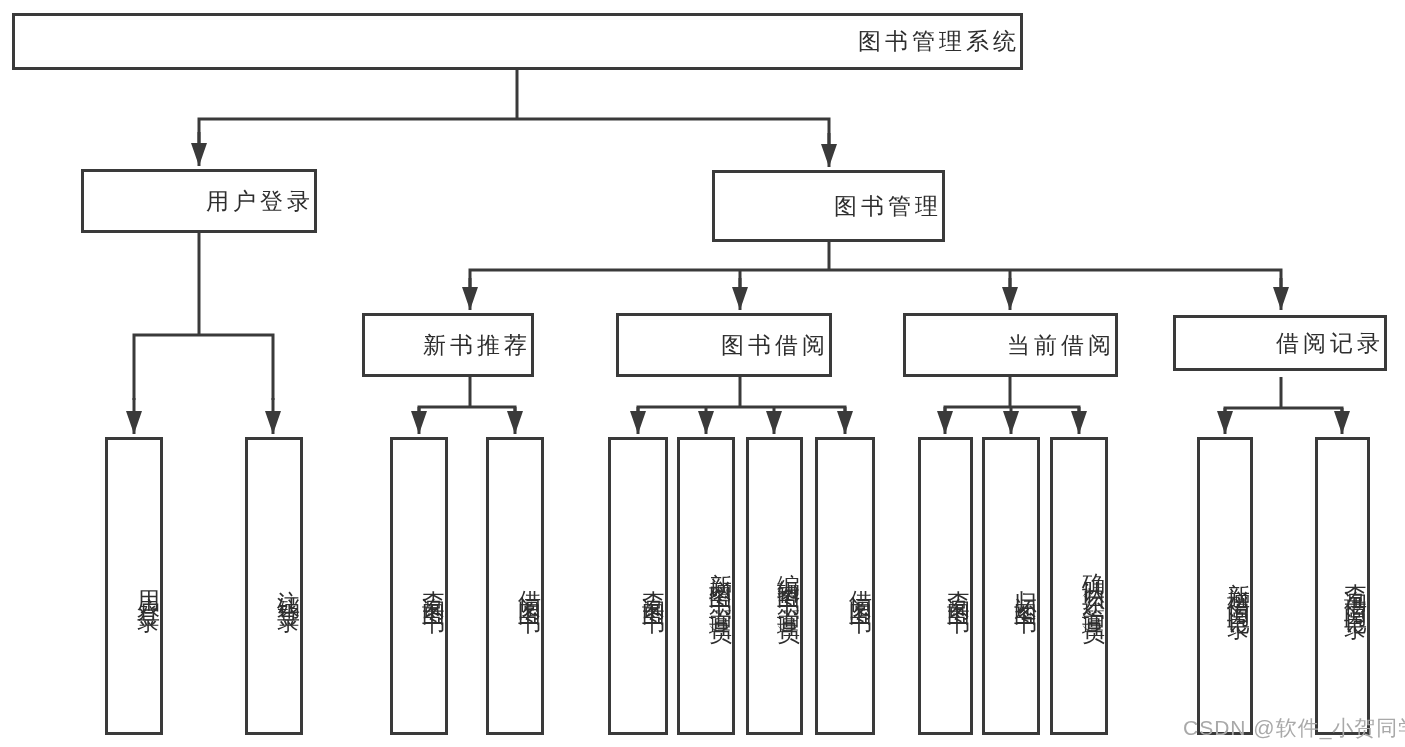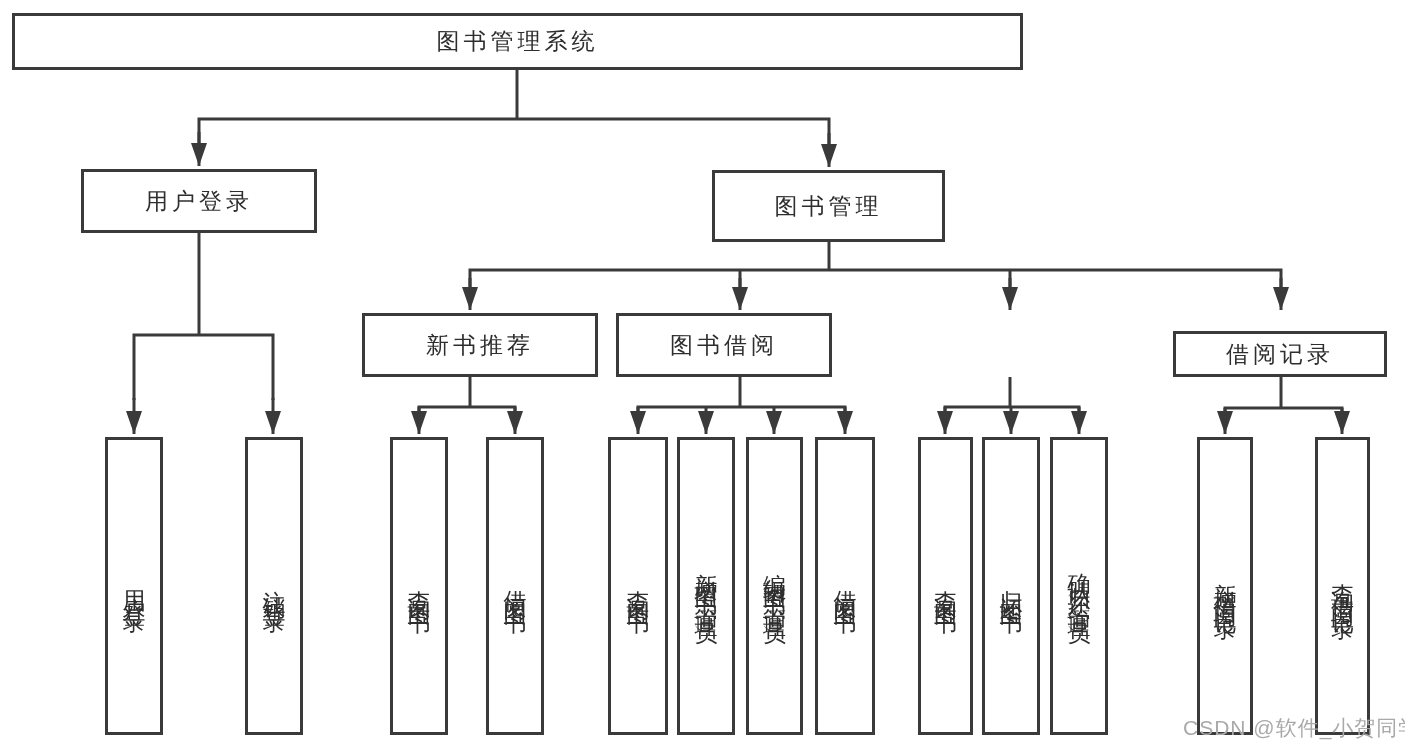--- a/index.html
+++ b/index.html
@@ -22,21 +22,21 @@
     width: 1405px;
     height: 747px;
   }
   .node {
     position: absolute;
     box-sizing: border-box;
     background: #ffffff;
     border: 3px solid #3a3a3a;
     display: flex;
     align-items: center;
-    justify-content: center;
+    justify-content: flex-end;
     color: #2e2e2e;
   }
   .node span {
     font-size: 23px;
     letter-spacing: 4px;
     line-height: 1;
     white-space: nowrap;
   }
   .leaf {
     top: 437px;
@@ -122,27 +122,30 @@
     <span>图书管理系统</span>
   </div>
 
   <div class="node" style="left:81px;top:169px;width:236px;height:64px">
     <span>用户登录</span>
   </div>
   <div class="node" style="left:712px;top:170px;width:233px;height:72px">
     <span>图书管理</span>
   </div>
 
-  <div class="node" style="left:362px;top:313px;width:236px;height:64px">
+  <div class="node" style="left:362px;top:313px;width:172px;height:64px">
     <span>新书推荐</span>
   </div>
   <div class="node" style="left:616px;top:313px;width:216px;height:64px">
     <span>图书借阅</span>
   </div>
-  <div class="node" style="left:1173px;top:331px;width:214px;height:46px">
+  <div class="node" style="left:903px;top:313px;width:215px;height:64px">
+    <span>当前借阅</span>
+  </div>
+  <div class="node" style="left:1173px;top:315px;width:214px;height:56px">
     <span>借阅记录</span>
   </div>
 
   <div class="node leaf" style="left:105px;width:58px">
     <span>用户登录</span>
   </div>
   <div class="node leaf" style="left:245px;width:58px">
     <span>注销登录</span>
   </div>
 

